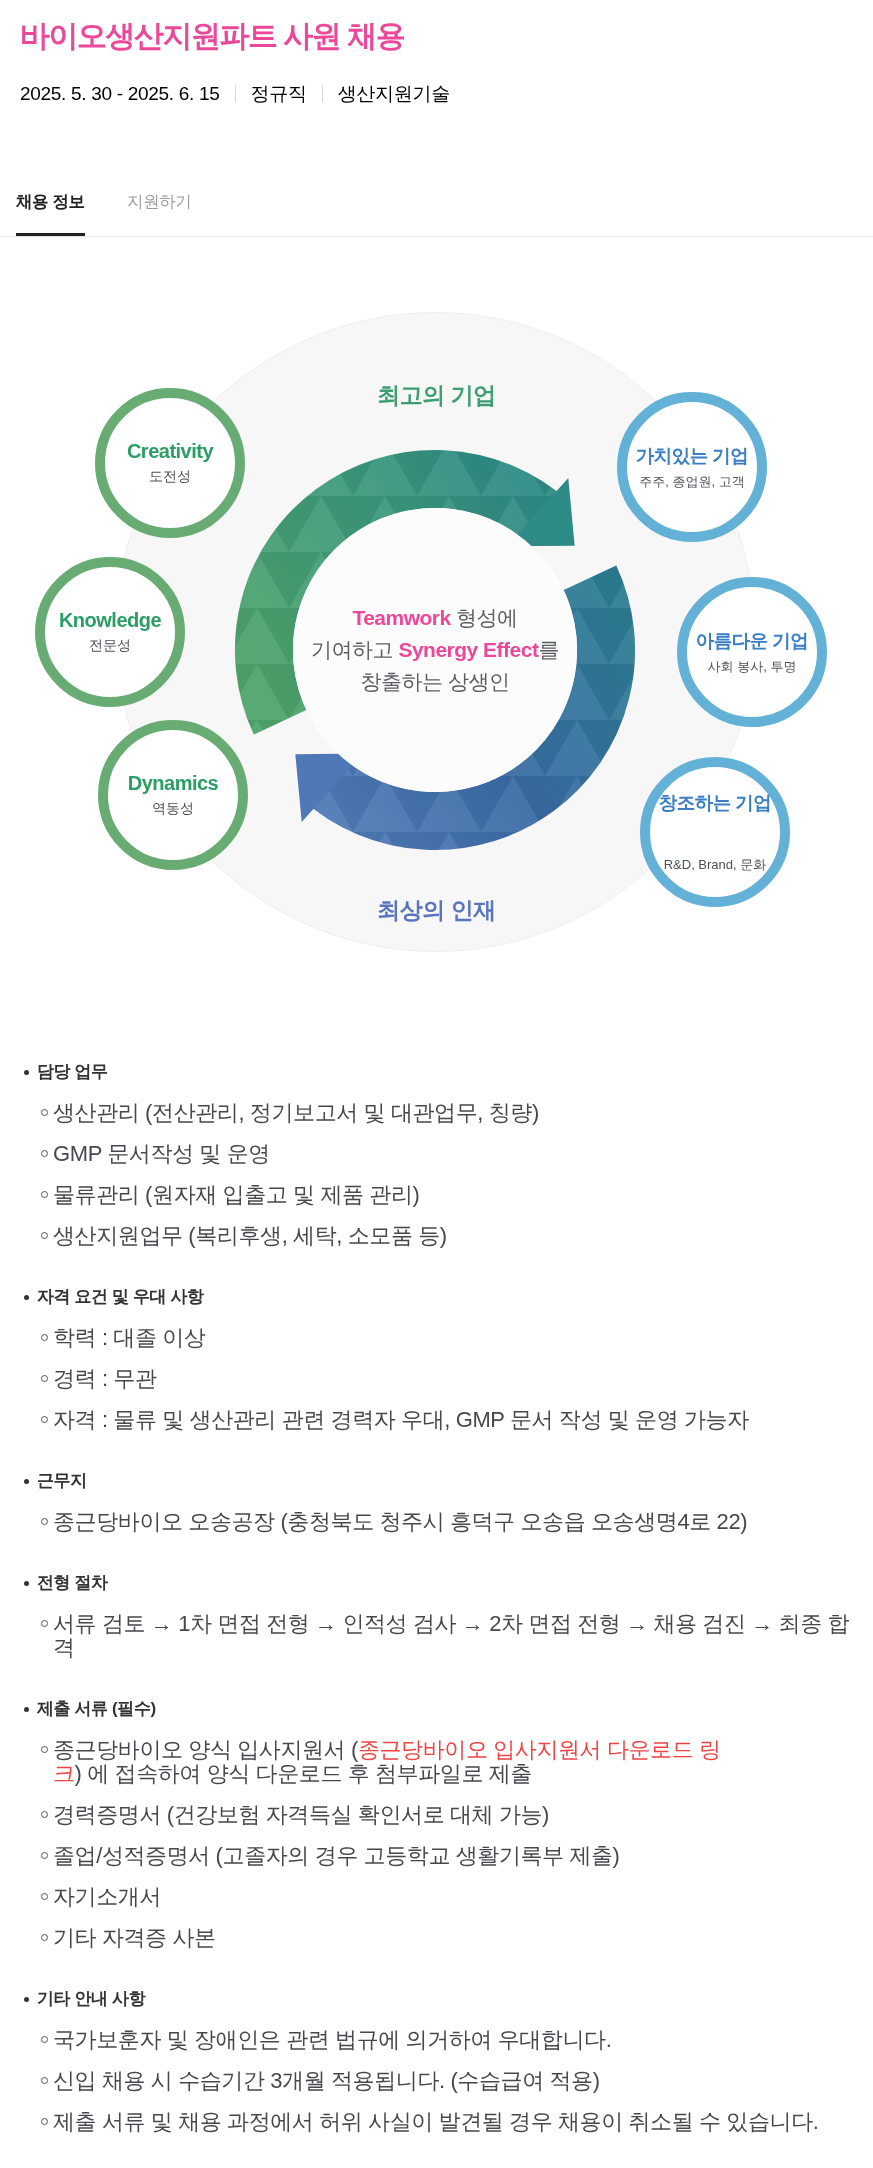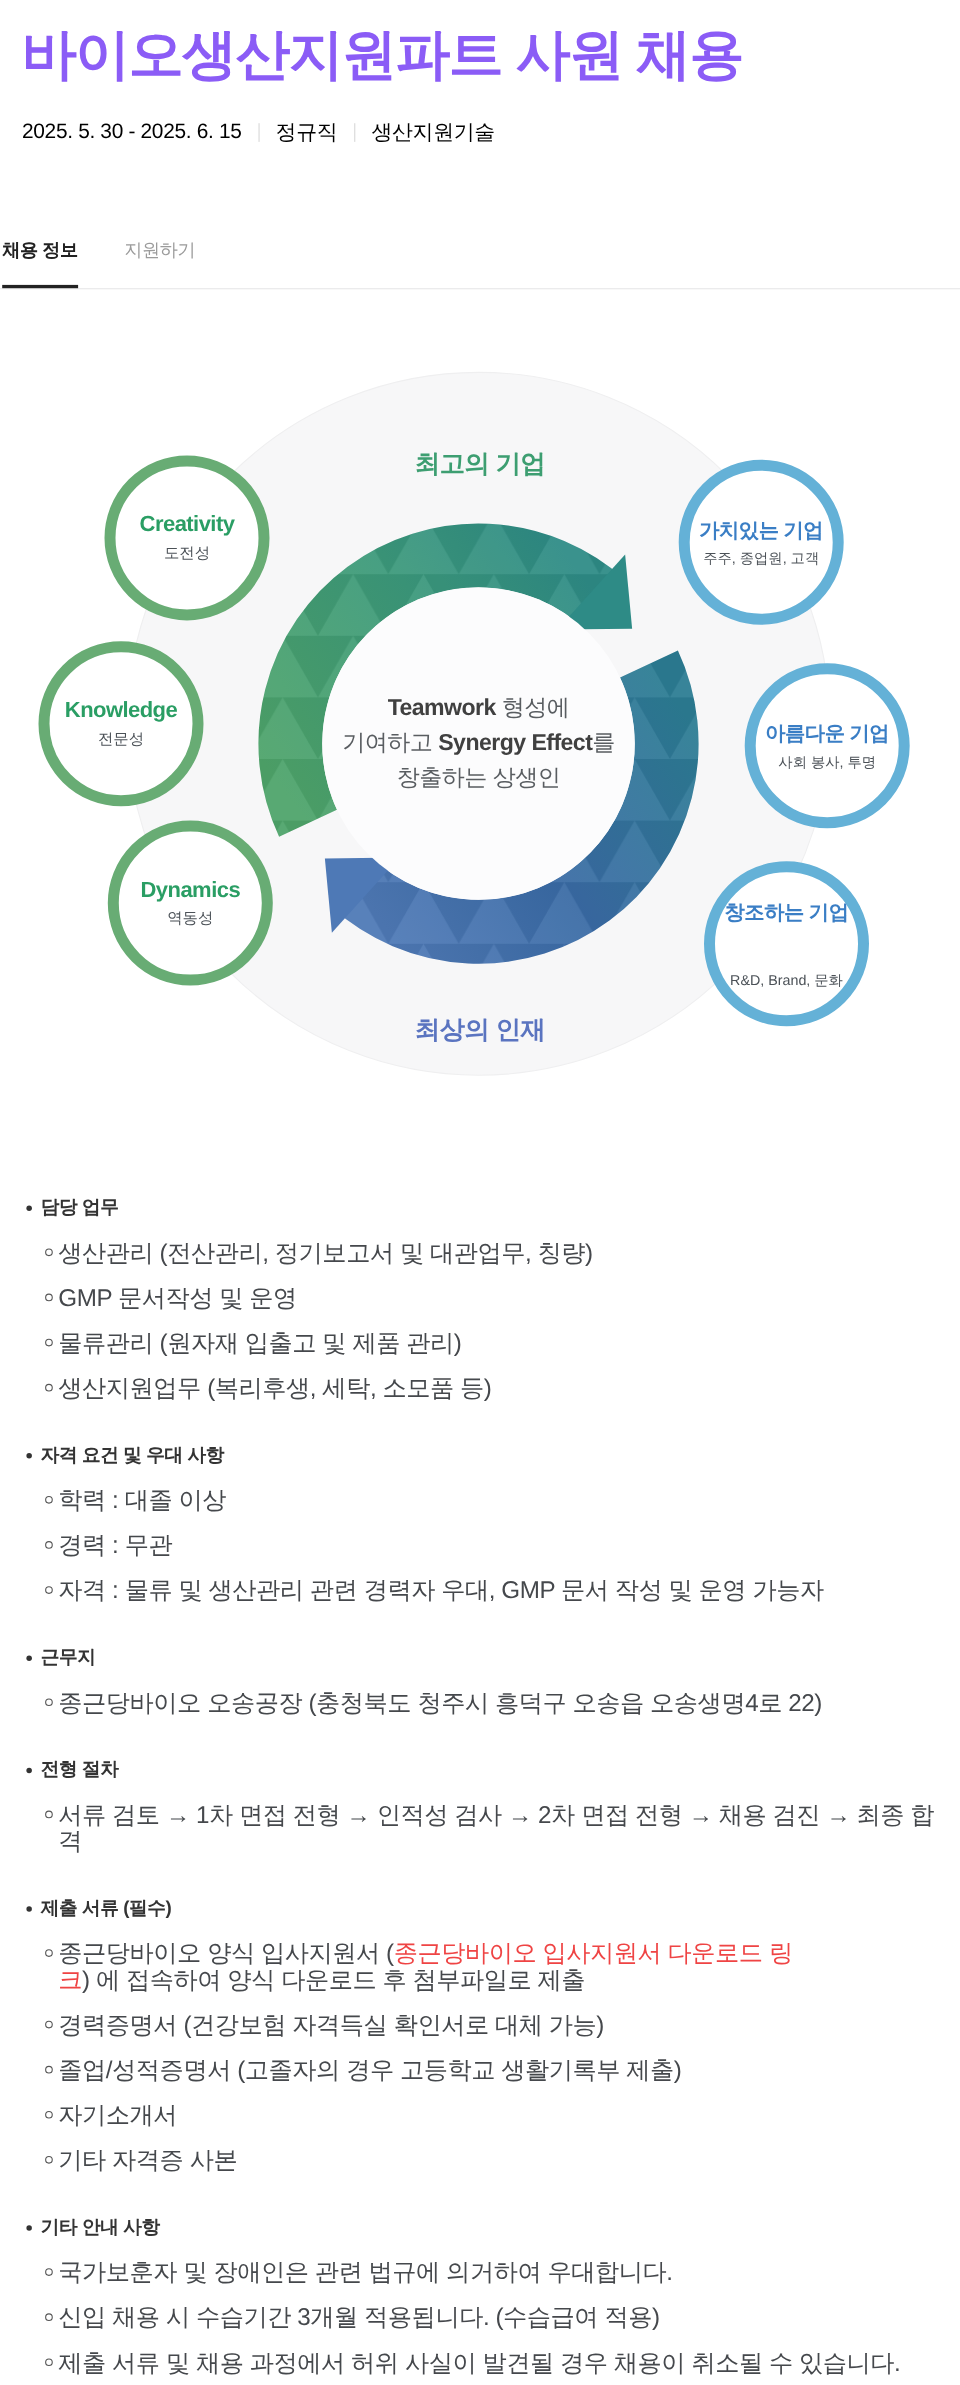--- a/index.html
+++ b/index.html
@@ -7,37 +7,37 @@
   body {
     width: 873px; height: 2168px;
     font-family: "Liberation Sans", "DejaVu Sans", sans-serif;
     color:#45484c; overflow:hidden;
   }
   .page { position:relative; width:873px; }
 
   
   .job-title {
     margin: 16px 20px 0;
-    font-size: 50px; font-weight: 800; letter-spacing: -1.5px;
-    color:#8b5cf6; line-height: 1.32;
+    font-size: 30px; font-weight: 800; letter-spacing: -1.5px;
+    color:#ec4899; line-height: 1.32;
   }
   .meta {
     margin: 25px 20px 0;
     font-size: 19px; color:#000000; letter-spacing:-0.3px;
     display:flex; align-items:center;
   }
   .meta .sep {
     display:inline-block; width:1px; height:17px; background:#d8d8d8;
     margin: 0 15px;
   }
 
   
   .tabs {
     margin-top: 84px;
-    padding: 0 2px;
+    padding: 0 16px;
     border-bottom: 1px solid #e7e7e8;
   }
   .tab {
     display:inline-block; font-size: 16.5px; letter-spacing:-0.4px;
     padding-bottom: 20px; cursor:pointer;
   }
   .tab.active { color:#222; font-weight:700; border-bottom:3px solid #222; }
   .tab.inactive { color:#9b9b9b; margin-left: 38px; }
 
   
@@ -51,21 +51,21 @@
     position:absolute; left:0; width:873px; text-align:center;
     font-size: 23px; font-weight:700; letter-spacing:-0.5px;
   }
   .label-top { top:143px; color:#3d9e71; }
   .label-bottom { top:658px; color:#5a74c0; }
   .center-text {
     position:absolute; left:235px; top:365px; width:400px;
     text-align:center; font-size:21px; line-height:32px;
     color:#595d61; letter-spacing:-0.5px;
   }
-  .center-text b { color:#404040; font-weight:800; }
+  .center-text b { color:#ec4899; font-weight:800; }
 
   .sat {
     position:absolute; width:150px; height:150px; border-radius:50%;
     background:#fff; display:flex; flex-direction:column;
     align-items:center; justify-content:center; text-align:center;
   }
   .sat.green { border:10px solid #68ac74; }
   .sat.blue  { border:10px solid #64b1d7; }
   .sat .t { font-weight:800; letter-spacing:-0.5px; }
   .sat.green .t { color:#2a9e64; font-size:20px; }

